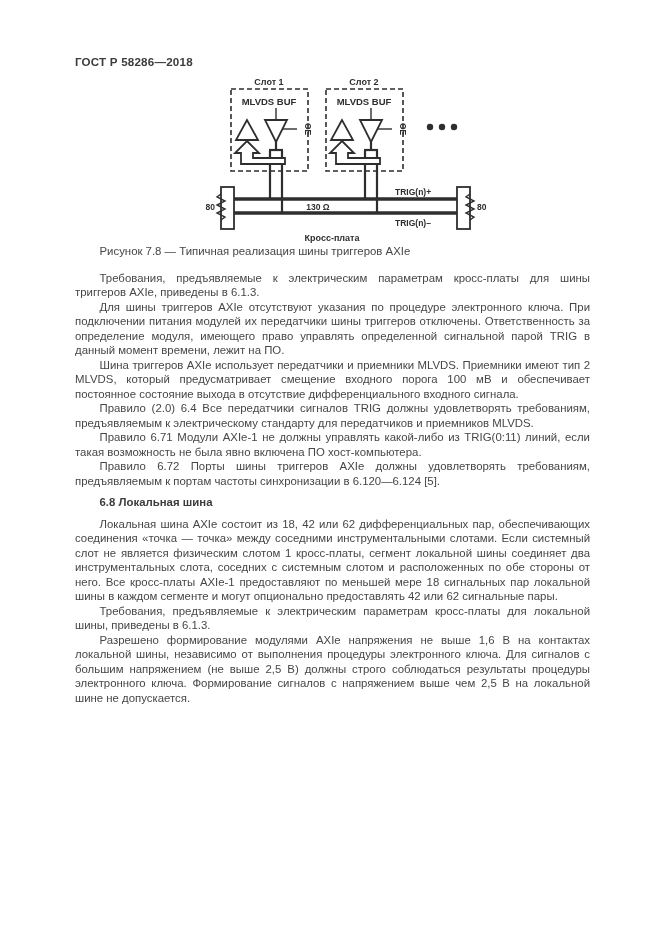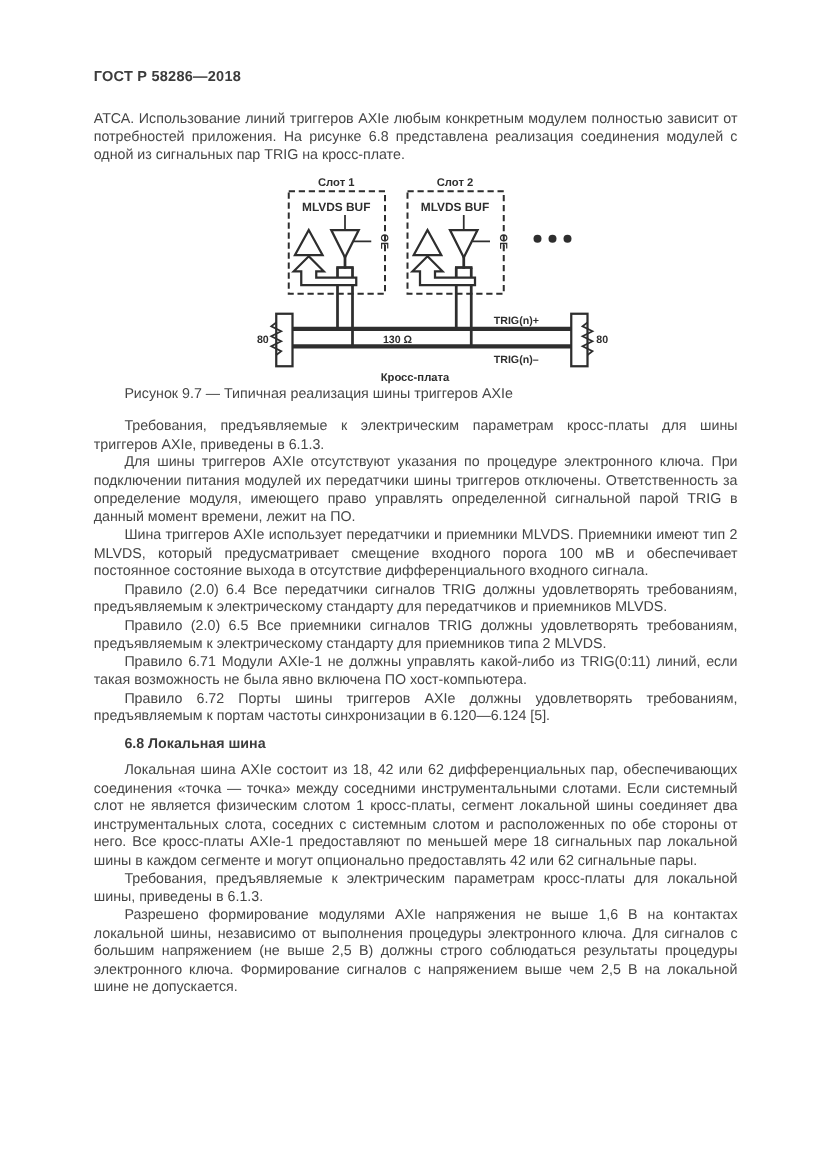--- a/index.html
+++ b/index.html
@@ -71,21 +71,20 @@
   text.tb  { font: 700 9.5px "Liberation Sans", sans-serif; fill: #2e2e2e; }
   text.tt  { font: 700 8.5px "Liberation Sans", sans-serif; fill: #2e2e2e; }
 </style>
 </head>
 <body>
 
 <div class="page">
 
   <div class="doc-header">ГОСТ Р 58286—2018</div>
 
-  <p class="body intro">АТСА. Использование линий триггеров AXIe любым конкретным модулем полностью зависит от потребностей приложения. На рисунке 6.8 представлена реализация соединения модулей с одной из сигнальных пар TRIG на кросс-плате.</p>
 
   <div class="figure-wrap">
     <svg width="292" height="168" viewBox="0 0 292 168">
 
       <g>
         <text class="ts" x="68" y="9" text-anchor="middle">Слот 1</text>
         <rect class="d-dash" x="30" y="13" width="77" height="82"></rect>
         <text class="tb" x="68" y="29" text-anchor="middle">MLVDS BUF</text>
 
         <line class="d-wire" x1="75" y1="32" x2="75" y2="45"></line>
@@ -135,27 +134,26 @@
         <text class="tt" x="14" y="134" text-anchor="end">80</text>
         <text class="tt" x="276" y="134" text-anchor="start">80</text>
         <text class="tt" x="117" y="134" text-anchor="middle">130 Ω</text>
         <text class="tt" x="194" y="119" text-anchor="start">TRIG(n)+</text>
         <text class="tt" x="194" y="150" text-anchor="start">TRIG(n)–</text>
         <text class="ts" x="131" y="165" text-anchor="middle">Кросс-плата</text>
       </g>
     </svg>
   </div>
 
-  <p class="body caption">Рисунок 9.7 — Типичная реализация шины триггеров AXIe</p>
+  <p class="body caption">Рисунок 7.8 — Типичная реализация шины триггеров AXIe</p>
 
   <p class="body after-caption">Требования, предъявляемые к электрическим параметрам кросс-платы для шины триггеров AXIe, приведены в 6.1.3.</p>
   <p class="body">Для шины триггеров AXIe отсутствуют указания по процедуре электронного ключа. При подключении питания модулей их передатчики шины триггеров отключены. Ответственность за определение модуля, имеющего право управлять определенной сигнальной парой TRIG в данный момент времени, лежит на ПО.</p>
   <p class="body">Шина триггеров AXIe использует передатчики и приемники MLVDS. Приемники имеют тип 2 MLVDS, который предусматривает смещение входного порога 100 мВ и обеспечивает постоянное состояние выхода в отсутствие дифференциального входного сигнала.</p>
   <p class="body">Правило (2.0) 6.4 Все передатчики сигналов TRIG должны удовлетворять требованиям, предъявляемым к электрическому стандарту для передатчиков и приемников MLVDS.</p>
-  <p class="body">Правило (2.0) 6.5 Все приемники сигналов TRIG должны удовлетворять требованиям, предъявляемым к электрическому стандарту для приемников типа 2 MLVDS.</p>
   <p class="body">Правило 6.71 Модули AXIe-1 не должны управлять какой-либо из TRIG(0:11) линий, если такая возможность не была явно включена ПО хост-компьютера.</p>
   <p class="body">Правило 6.72 Порты шины триггеров AXIe должны удовлетворять требованиям, предъявляемым к портам частоты синхронизации в 6.120—6.124 [5].</p>
 
   <p class="body heading">6.8 Локальная шина</p>
 
   <p class="body">Локальная шина AXIe состоит из 18, 42 или 62 дифференциальных пар, обеспечивающих соединения «точка — точка» между соседними инструментальными слотами. Если системный слот не является физическим слотом 1 кросс-платы, сегмент локальной шины соединяет два инструментальных слота, соседних с системным слотом и расположенных по обе стороны от него. Все кросс-платы AXIe-1 предоставляют по меньшей мере 18 сигнальных пар локальной шины в каждом сегменте и могут опционально предоставлять 42 или 62 сигнальные пары.</p>
   <p class="body">Требования, предъявляемые к электрическим параметрам кросс-платы для локальной шины, приведены в 6.1.3.</p>
   <p class="body">Разрешено формирование модулями AXIe напряжения не выше 1,6 В на контактах локальной шины, независимо от выполнения процедуры электронного ключа. Для сигналов с большим напряжением (не выше 2,5 В) должны строго соблюдаться результаты процедуры электронного ключа. Формирование сигналов с напряжением выше чем 2,5 В на локальной шине не допускается.</p>
 
 

